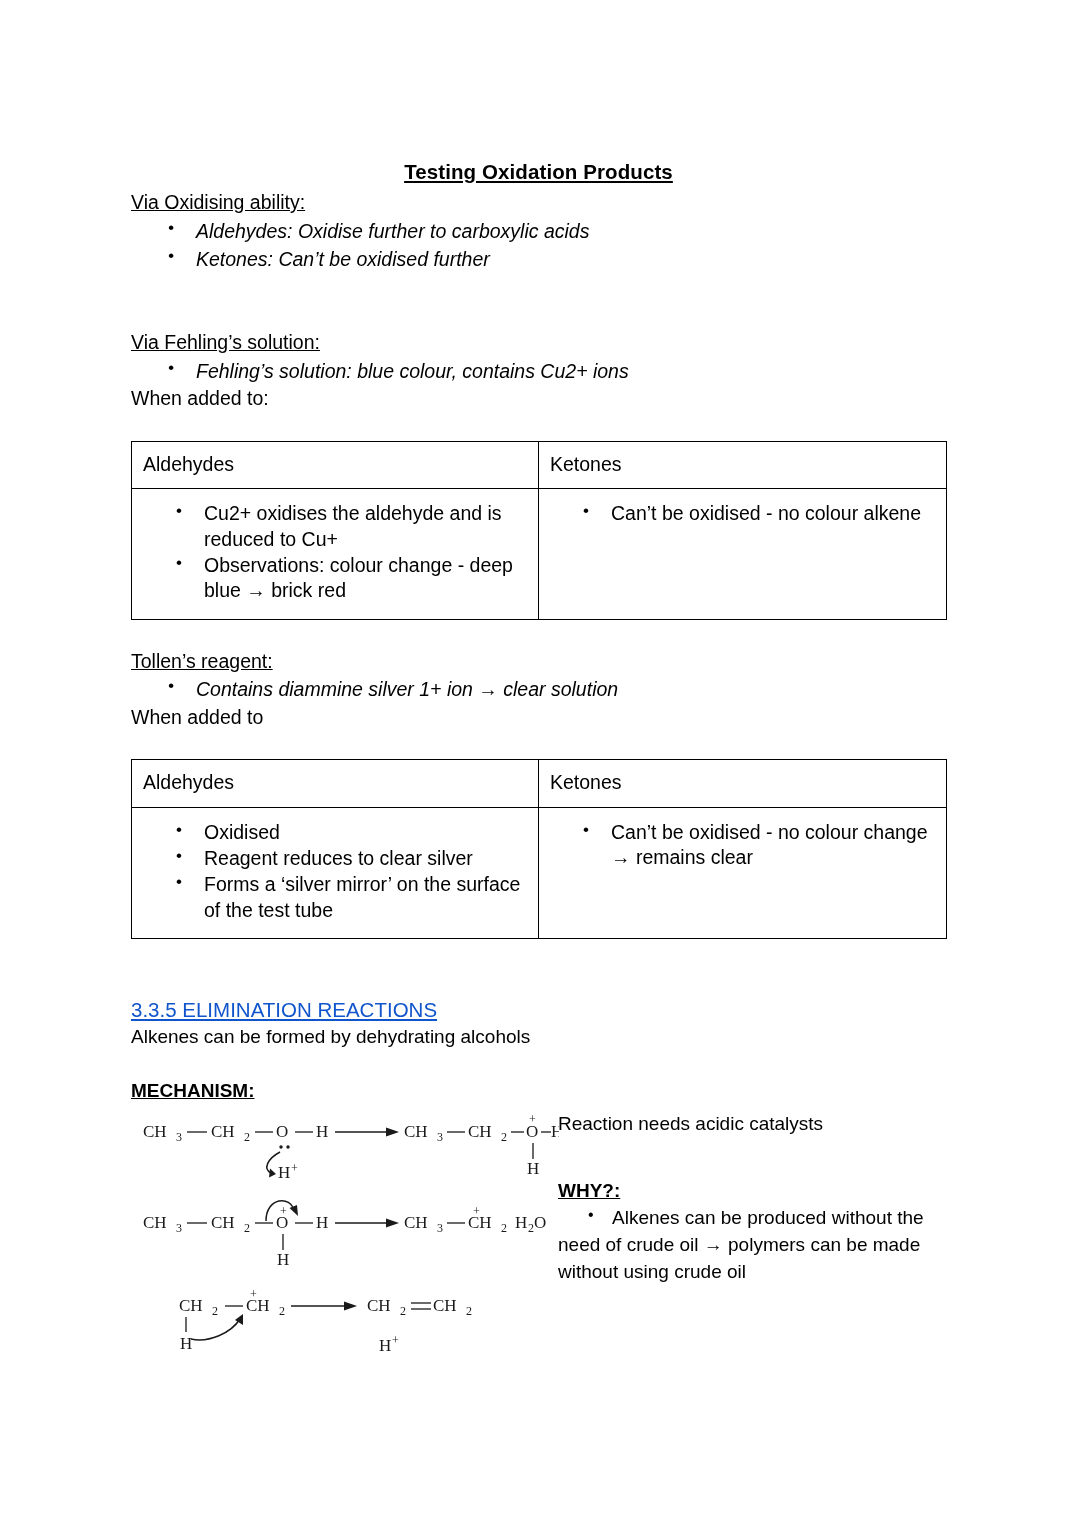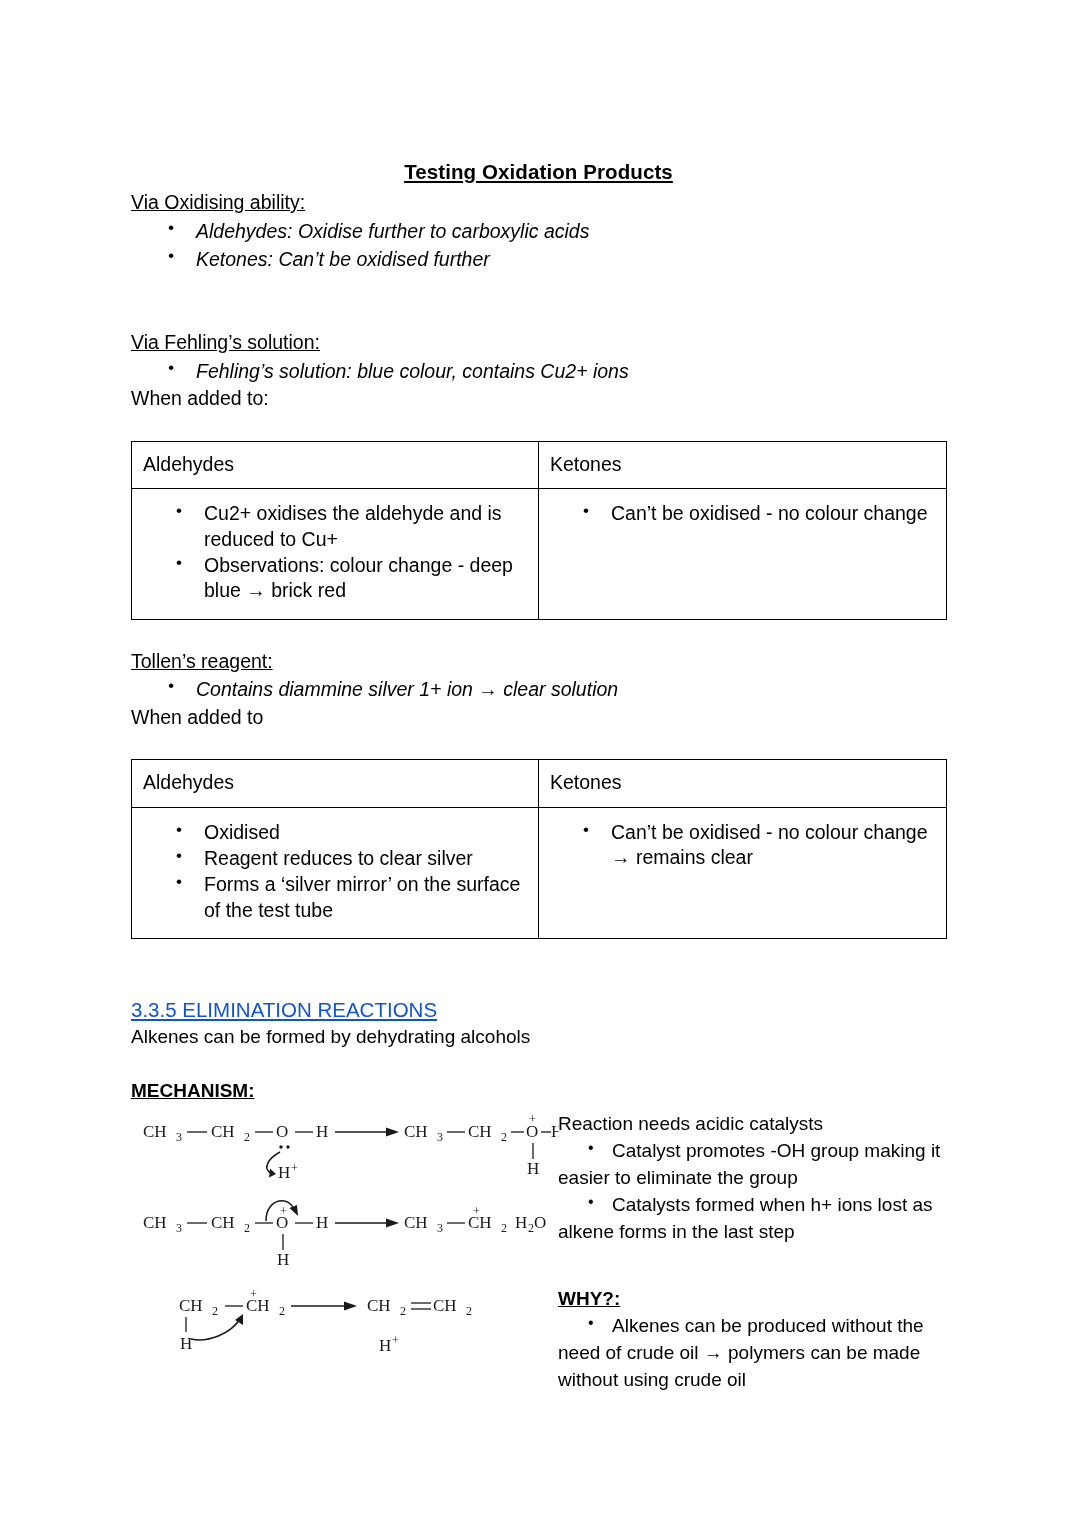--- a/index.html
+++ b/index.html
@@ -225,21 +225,21 @@
         </tr>
         <tr>
           <td class="body-cell">
             <ul class="cell-list">
               <li>Cu2+ oxidises the aldehyde and is reduced to Cu+</li>
               <li>Observations: colour change - deep blue → brick red</li>
             </ul>
           </td>
           <td class="body-cell">
             <ul class="cell-list">
-              <li>Can’t be oxidised - no colour change</li>
+              <li>Can’t be oxidised - no colour alkene</li>
             </ul>
           </td>
         </tr>
       </tbody>
     </table>
 
     <div class="spacer-md"></div>
 
     <div class="sub-head">Tollen’s reagent:</div>
     <ul class="bullets">
@@ -390,24 +390,20 @@
               <text class="sub" x="327" y="204">2</text>
 
             <text class="atom" x="240" y="240">H</text>
               <text class="chg" x="253" y="233">+</text>
           </g>
         </svg>
       </div>
 
       <div class="mech-right">
         <p>Reaction needs acidic catalysts</p>
-        <ul>
-          <li>Catalyst promotes -OH group making it easier to eliminate the group</li>
-          <li>Catalysts formed when h+ ions lost as alkene forms in the last step</li>
-        </ul>
         <div class="gap-40"></div>
         <div class="why-head">WHY?:</div>
         <ul>
           <li>Alkenes can be produced without the need of crude oil → polymers can be made without using crude oil</li>
         </ul>
       </div>
 
     </div>
   </div>
 </div>

